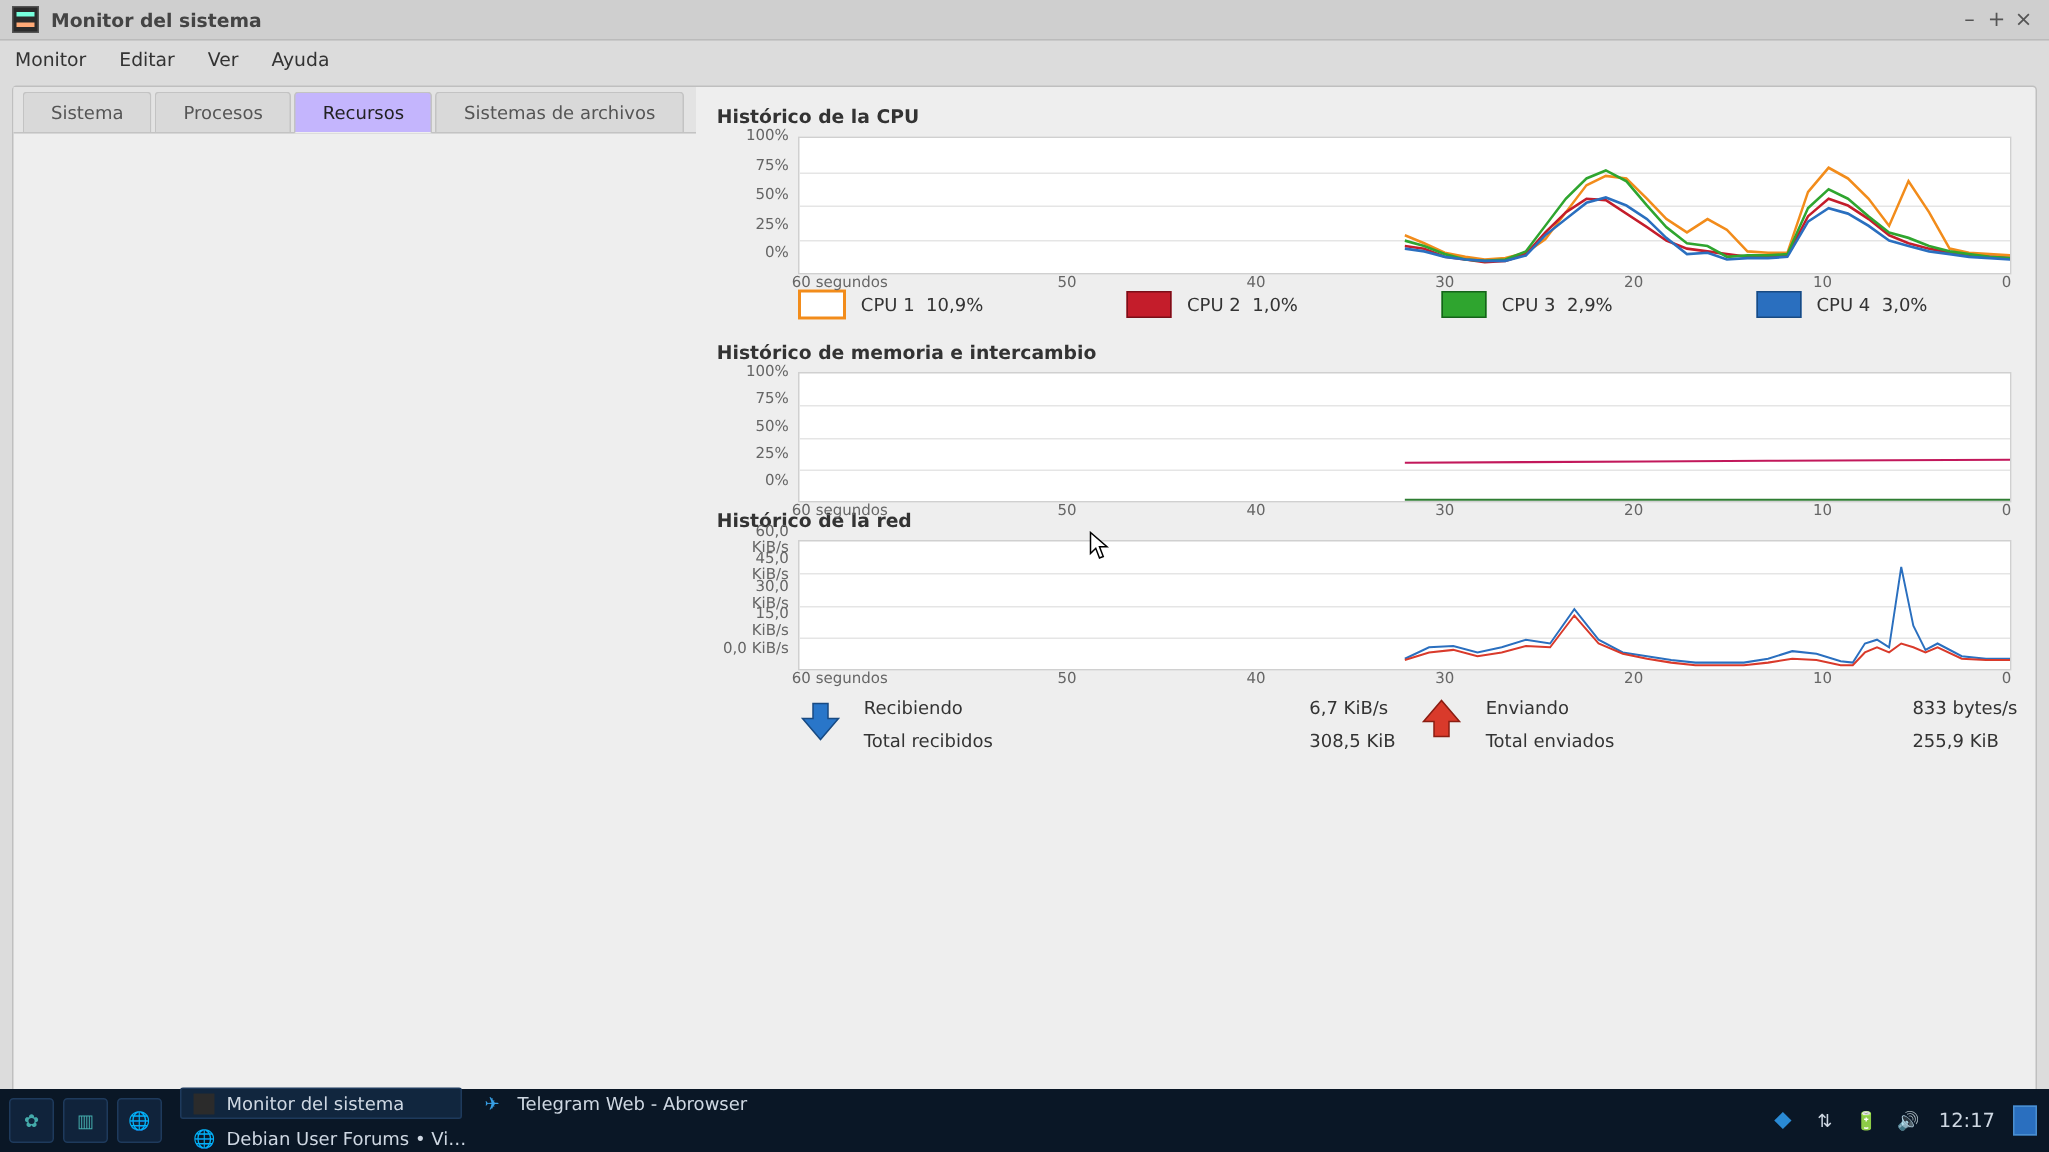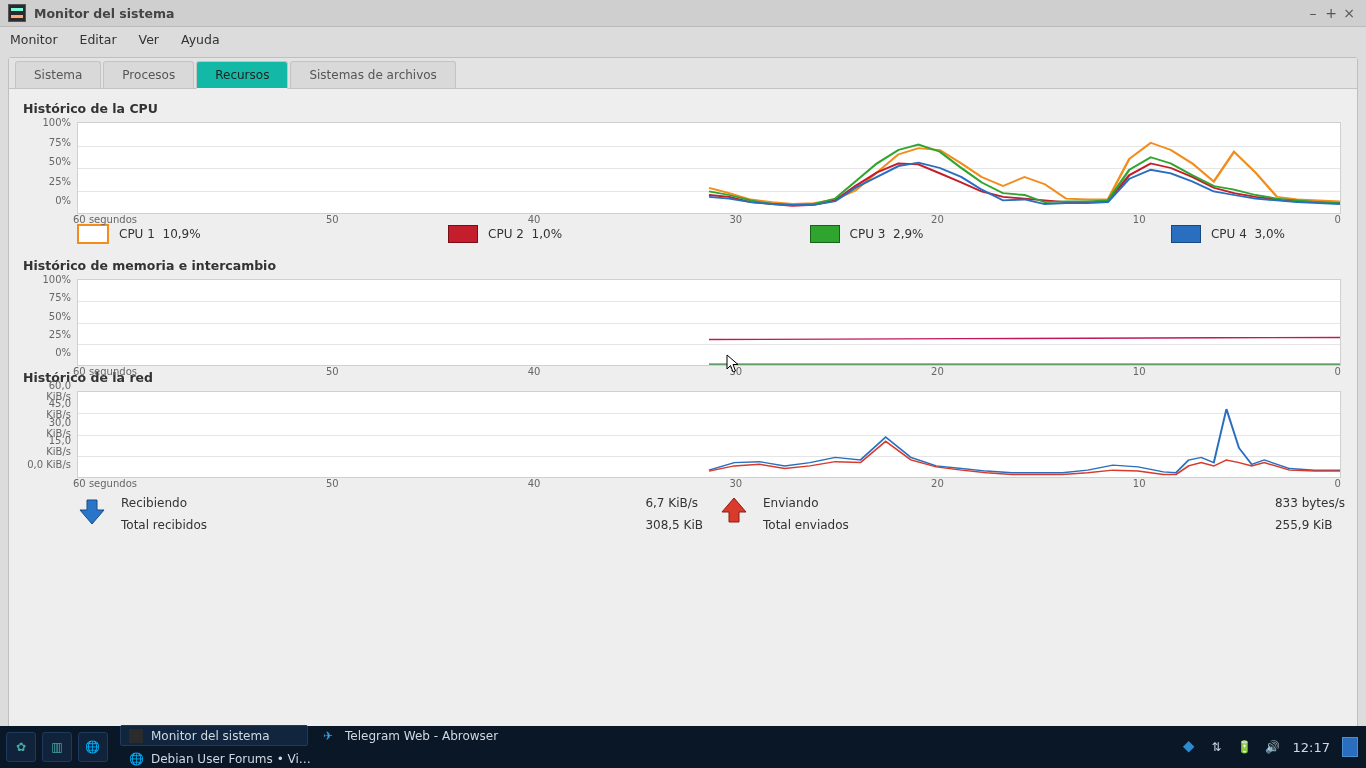--- a/index.html
+++ b/index.html
@@ -7,24 +7,24 @@
   .titlebar { height:26px; background:#cfcfcf; display:flex; align-items:center; padding:0 8px; border-bottom:1px solid #bbb; }
   .titlebar .icon { width:16px; height:16px; background:#2b2b2b; border:1px solid #555; margin-right:8px; position:relative; }
   .titlebar .icon:before { content:""; position:absolute; left:2px; right:2px; top:3px; height:3px; background:#7fd; }
   .titlebar .icon:after { content:""; position:absolute; left:2px; right:2px; bottom:3px; height:3px; background:#fa7; }
   .titlebar .title { font-weight:bold; color:#444; }
   .titlebar .spacer { flex:1; }
   .titlebar .wbtn { width:18px; text-align:center; color:#555; cursor:pointer; font-size:14px; line-height:14px; }
   .menubar { height:24px; display:flex; align-items:center; gap:22px; padding:0 10px; color:#333; }
   .menubar span { cursor:pointer; }
   .content-pad { padding:6px 8px 8px 8px; flex:1; min-height:0; }
-  .notebook { background:#eeeeee; border:1px solid #bfbfbf; border-radius:3px; height:100%; display:flex; flex-direction:column; }
+  .notebook { background:#eeeeee; border:1px solid #bfbfbf; border-radius:3px; height:100%; display:flex; flex-direction:row; }
   .tabs { display:flex; align-items:flex-end; height:30px; padding:0 6px; border-bottom:1px solid #c3c3c3; background:#e3e3e3; }
   .tab { padding:6px 18px; font-size:12px; color:#555; background:#d9d9d9; border:1px solid #c3c3c3; border-bottom:none; margin-right:2px; border-top-left-radius:3px; border-top-right-radius:3px; cursor:pointer; }
-  .tab.active { background:#14b8a6; color:#222; border-bottom:1px solid #eeeeee; position:relative; top:1px; }
+  .tab.active { background:#c4b5fd; color:#222; border-bottom:1px solid #eeeeee; position:relative; top:1px; }
   .body { flex:1; overflow:auto; padding:8px 12px; }
   .section-title { font-size:12.5px; font-weight:bold; color:#333; margin:4px 0 6px 2px; }
   .chartbox { position:relative; margin-left:56px; margin-right:4px; border:1px solid #d0d0d0; background:#fff; }
   .chartbox.tall { height:90px; }
   .chartbox.mid { height:85px; }
   .ylabels { position:absolute; left:0; top:0; bottom:14px; width:54px; font-size:10px; color:#666; }
   .ylabels div { position:absolute; right:60px; transform:translate(56px,-50%); text-align:right; width:50px; }
   .xaxis { position:absolute; left:56px; right:4px; font-size:10px; color:#666; display:flex; justify-content:space-between; }
   .xaxis span:first-child { margin-left:-4px; }
   .legend-row { display:flex; margin:10px 0 14px 56px; }

